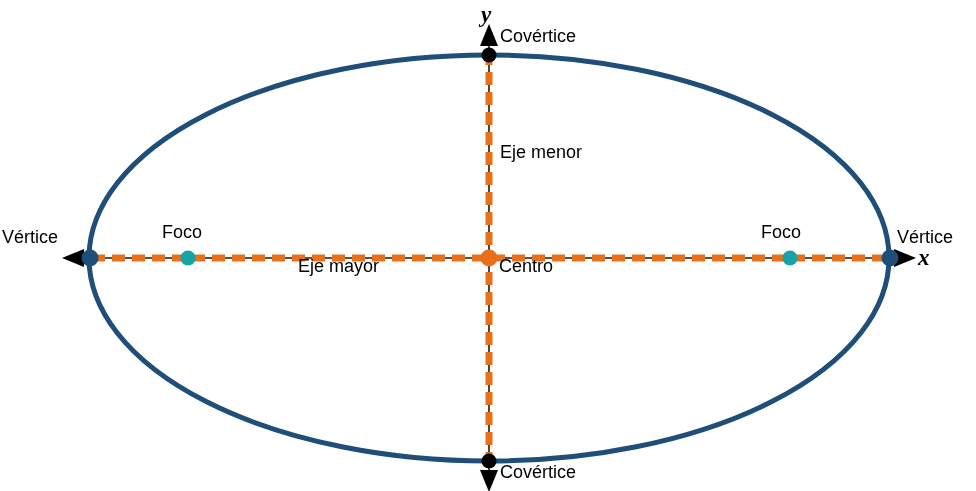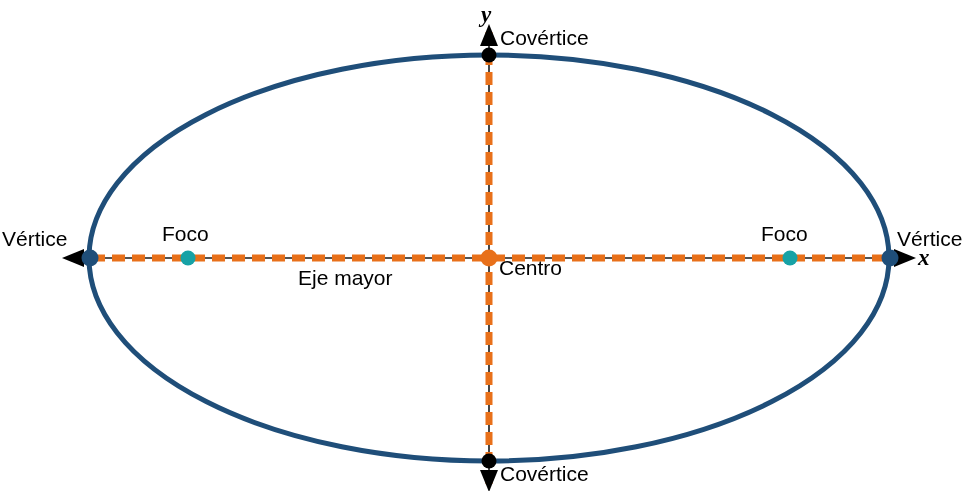--- a/index.html
+++ b/index.html
@@ -19,39 +19,39 @@
     position: absolute;
     left: 0;
     top: 0;
     width: 976px;
     height: 491px;
   }
   .label {
     position: absolute;
     color: #000000;
     font-family: "Liberation Sans", sans-serif;
-    font-size: 21px;
+    font-size: 18px;
     line-height: 1;
     white-space: nowrap;
   }
   .axis-label {
     position: absolute;
     color: #000000;
     font-family: "Liberation Serif", serif;
     font-style: italic;
     font-weight: bold;
     font-size: 23px;
     line-height: 1;
     white-space: nowrap;
   }
   
   #label-covertice-top  { left: 500px; top: 27px; }
   #label-covertice-bot  { left: 500px; top: 463px; }
   #label-eje-menor      { left: 500px; top: 143px; }
-  #label-eje-mayor      { left: 298px; top: 267px; }
+  #label-eje-mayor      { left: 298px; top: 257px; }
   #label-centro         { left: 499px; top: 257px; }
   #label-foco-left      { left: 162px; top: 223px; }
   #label-foco-right     { left: 761px; top: 223px; }
   #label-vertice-left   { left: 2px; top: 228px; }
   #label-vertice-right  { left: 897px; top: 228px; }
   #label-axis-y         { left: 481px; top: 3px; }
   #label-axis-x         { left: 918px; top: 246px; }
 </style>
 </head>
 <body>
@@ -83,20 +83,21 @@
     <circle cx="188" cy="258" r="7.5" fill="#17A2A6"></circle>
     <circle cx="790" cy="258" r="7.5" fill="#17A2A6"></circle>
 
     <circle cx="489" cy="258" r="8.5" fill="#E8701A"></circle>
   </svg>
 
   <span class="label" id="label-covertice-top">Covértice</span>
 
   <span class="label" id="label-covertice-bot">Covértice</span>
 
+  <span class="label" id="label-eje-menor">Eje menor</span>
 
   <span class="label" id="label-eje-mayor">Eje mayor</span>
 
   <span class="label" id="label-centro">Centro</span>
 
   <span class="label" id="label-foco-left">Foco</span>
 
   <span class="label" id="label-foco-right">Foco</span>
 
   <span class="label" id="label-vertice-left">Vértice</span>

